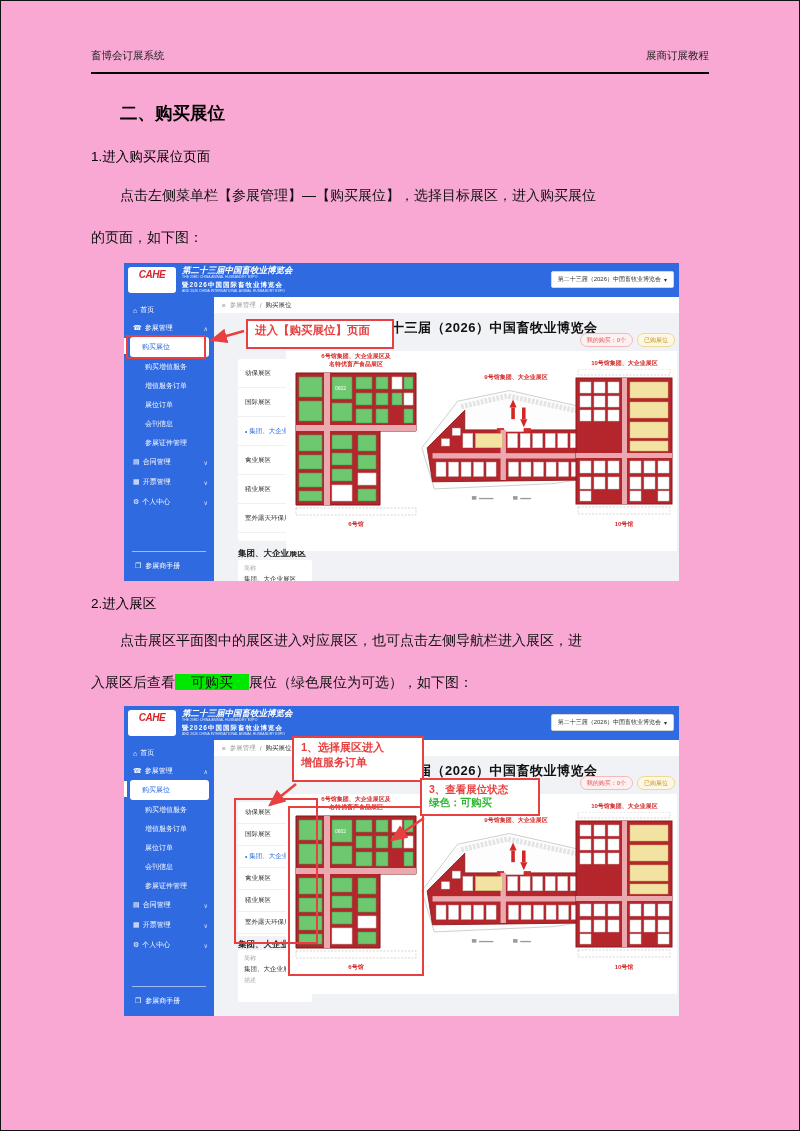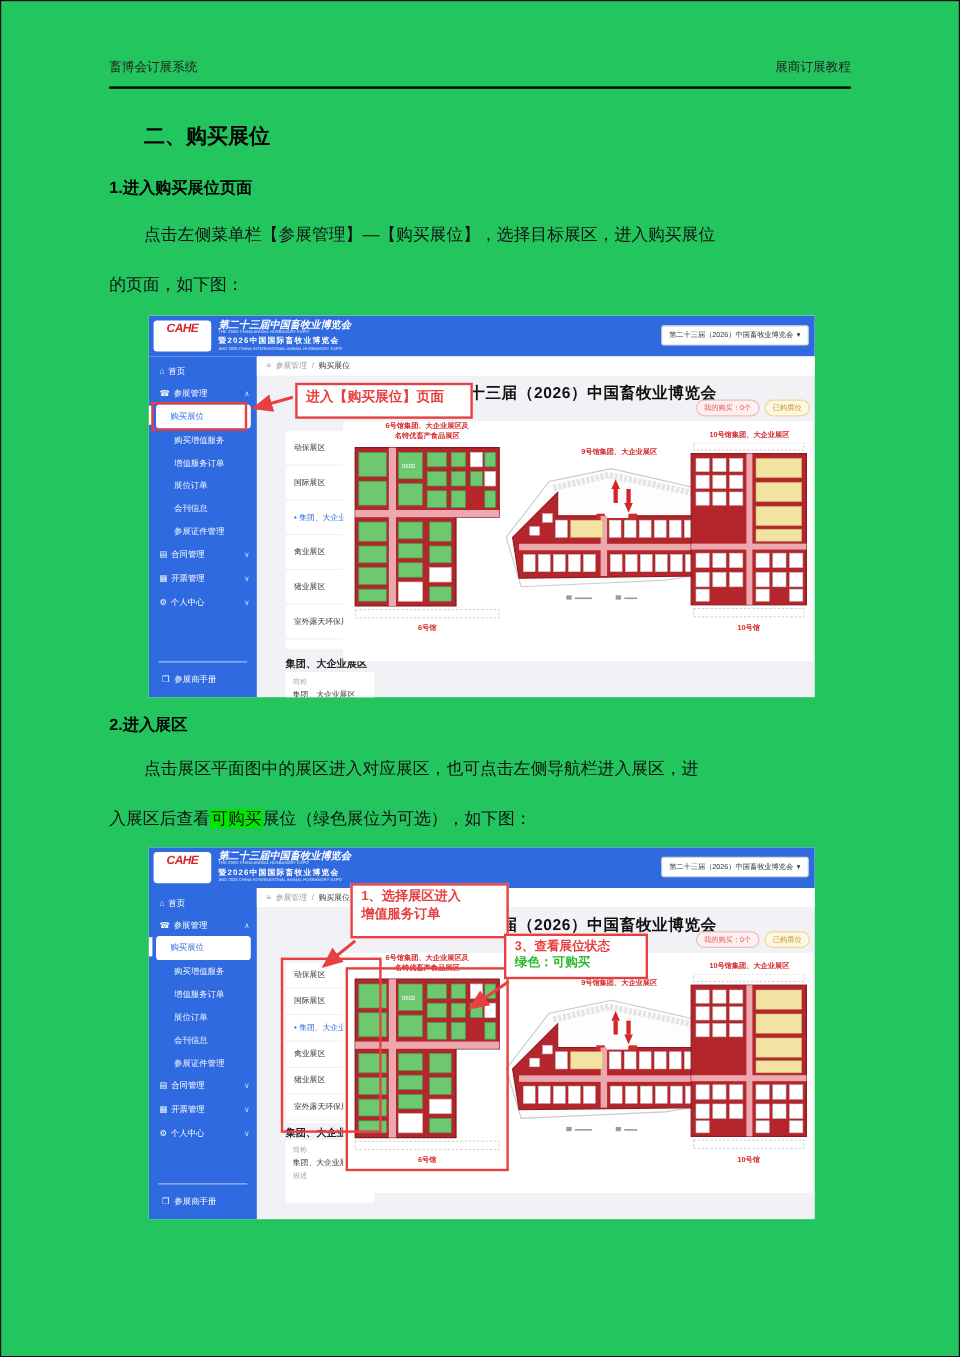--- a/index.html
+++ b/index.html
@@ -1,25 +1,25 @@
 <!DOCTYPE html>
 <html style="--primary: #2f6ae0; --annotation: #e84040; --floor_red: #b5252c; --booth_green: #6ec86f; --booth_yellow: #f3e3a3; --highlight: #00e800;"><head>
 <meta charset="utf-8">
 <style>
   html,body{margin:0;padding:0;background:#888;}
-  .page{position:relative;width:800px;height:1131px;background:#22c55e;border:1px solid #111;
+  .page{position:relative;width:800px;height:1131px;background:#f9a8d4;border:1px solid #111;
         box-sizing:border-box;font-family:"Liberation Sans","DejaVu Sans",sans-serif;overflow:hidden;}
   
   .dochdr{position:absolute;left:90px;right:90px;top:48px;display:flex;justify-content:space-between;
           font-size:10.5px;color:#222;border-bottom:2px solid #000;padding-bottom:9px;}
   .h1{position:absolute;left:119px;top:100px;font-size:17.5px;font-weight:bold;color:#000;}
-  .h2{position:absolute;left:90px;font-size:13.5px;font-weight:bold;color:#000;}
+  .h2{position:absolute;left:90px;font-size:13.5px;font-weight:normal;color:#000;}
   .pline{position:absolute;left:90px;width:625px;font-size:14px;color:#111;}
   .indent{padding-left:29px;}
-  .hl{background:var(--highlight,#00e800);padding:0 1px;}
+  .hl{background:var(--highlight,#00e800);padding:0 16px;}
   
   .shot{position:absolute;left:123px;width:555px;background:#f0f2f5;overflow:hidden;}
   .tb{position:absolute;left:0;top:0;right:0;height:34px;background:var(--primary,#2f6ae0);}
   .logo{position:absolute;left:4px;top:4px;width:48px;height:26px;background:#fff;border-radius:3px;text-align:center;}
   .logo .cahe{display:block;color:#d6262c;font-weight:bold;font-style:italic;font-size:10px;line-height:15px;letter-spacing:-.5px;}
   .logo .year{display:inline-block;background:#123a8c;color:#fff;font-size:6px;line-height:8px;padding:0 3px;border-radius:2px;}
   .lt{position:absolute;left:58px;top:3px;color:#fff;white-space:nowrap;}
   .lt .l1{font-size:8.5px;font-weight:bold;font-style:italic;line-height:9px;}
   .lt .len{font-size:6px;line-height:6px;transform:scale(.58);transform-origin:left top;opacity:.85;}
   .lt .l2{font-size:6.5px;font-weight:bold;letter-spacing:1px;line-height:8px;}

